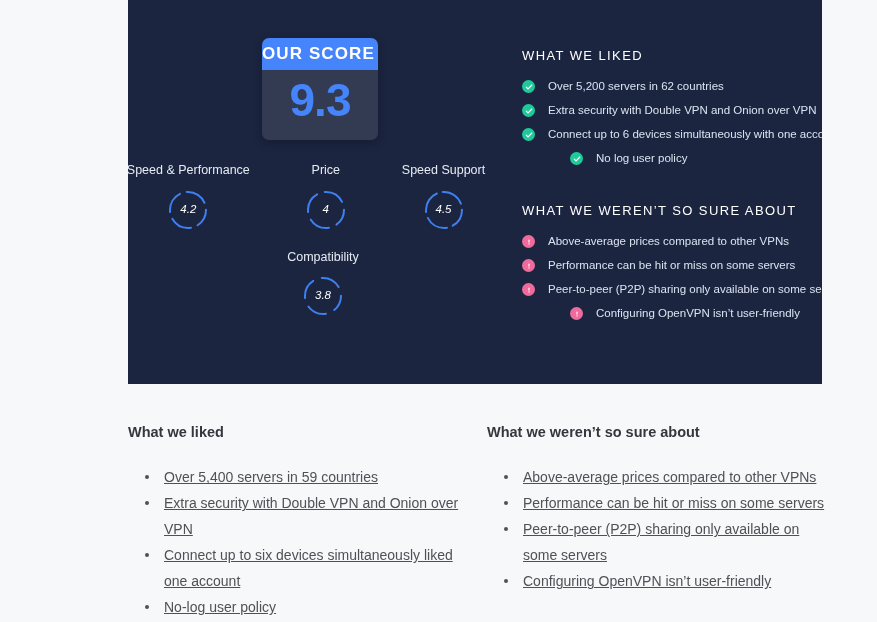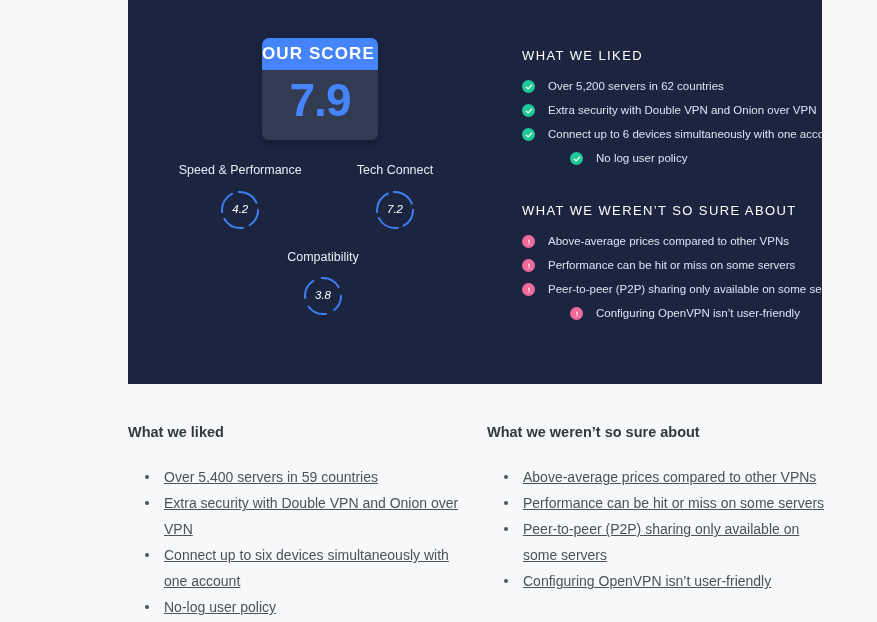--- a/index.html
+++ b/index.html
@@ -221,45 +221,54 @@
 </head>
 <body>
 
 <div class="banner">
 
   <div class="banner-left">
 
     <div class="score-badge">
       <div class="score-badge-head">OUR SCORE</div>
       <div class="score-badge-body">
-        <div class="score-value">7.9</div>
+        <div class="score-value">9.3</div>
       </div>
     </div>
 
     <div class="gauges">
       <div class="gauge-row row1">
 
         <div class="gauge">
           <div class="gauge-label">Speed &amp; Performance</div>
           <div class="gauge-ring">
             <svg viewBox="0 0 42 42">
               <circle cx="21" cy="21" r="18" fill="none" stroke="#3f7ff0" stroke-width="2" stroke-dasharray="22 7" stroke-dashoffset="4" stroke-linecap="round"></circle>
             </svg>
             <div class="gauge-num">4.2</div>
           </div>
         </div>
 
-
         <div class="gauge">
-          <div class="gauge-label">Tech Connect</div>
+          <div class="gauge-label">Price</div>
+          <div class="gauge-ring">
+            <svg viewBox="0 0 42 42">
+              <circle cx="21" cy="21" r="18" fill="none" stroke="#3f7ff0" stroke-width="2" stroke-dasharray="21 8" stroke-dashoffset="4" stroke-linecap="round"></circle>
+            </svg>
+            <div class="gauge-num">4</div>
+          </div>
+        </div>
+
+        <div class="gauge">
+          <div class="gauge-label">Speed Support</div>
           <div class="gauge-ring">
             <svg viewBox="0 0 42 42">
               <circle cx="21" cy="21" r="18" fill="none" stroke="#3f7ff0" stroke-width="2" stroke-dasharray="23 6" stroke-dashoffset="4" stroke-linecap="round"></circle>
             </svg>
-            <div class="gauge-num">7.2</div>
+            <div class="gauge-num">4.5</div>
           </div>
         </div>
 
       </div>
 
       <div class="gauge-row row2">
 
         <div class="gauge">
           <div class="gauge-label">Compatibility</div>
           <div class="gauge-ring">
@@ -361,21 +370,21 @@
 </div>
 
 <div class="content">
   <div class="cols">
 
     <div class="col left">
       <h3 class="col-heading">What we liked</h3>
       <ul class="col-list">
         <li>Over 5,400 servers in 59 countries</li>
         <li>Extra security with Double VPN and Onion over VPN</li>
-        <li>Connect up to six devices simultaneously with one account</li>
+        <li>Connect up to six devices simultaneously liked one account</li>
         <li>No-log user policy</li>
       </ul>
     </div>
 
     <div class="col right">
       <h3 class="col-heading">What we weren’t so sure about</h3>
       <ul class="col-list">
         <li>Above-average prices compared to other VPNs</li>
         <li>Performance can be hit or miss on some servers</li>
         <li>Peer-to-peer (P2P) sharing only available on some servers</li>

